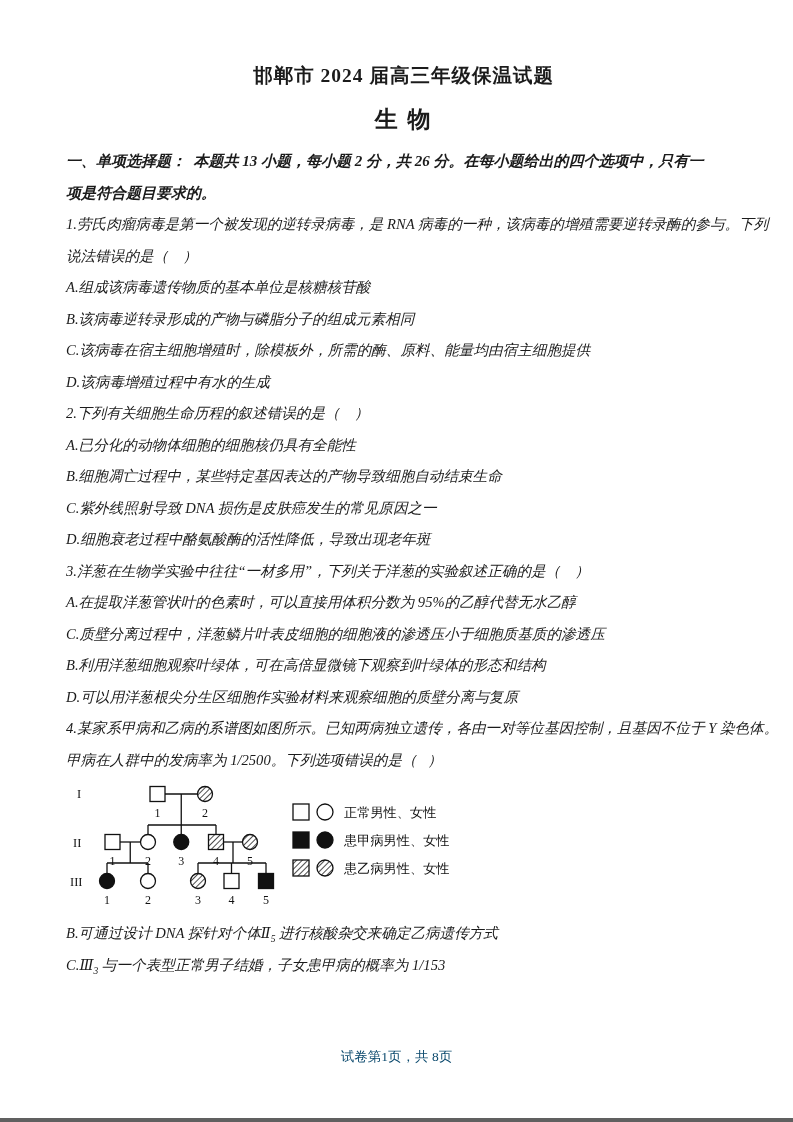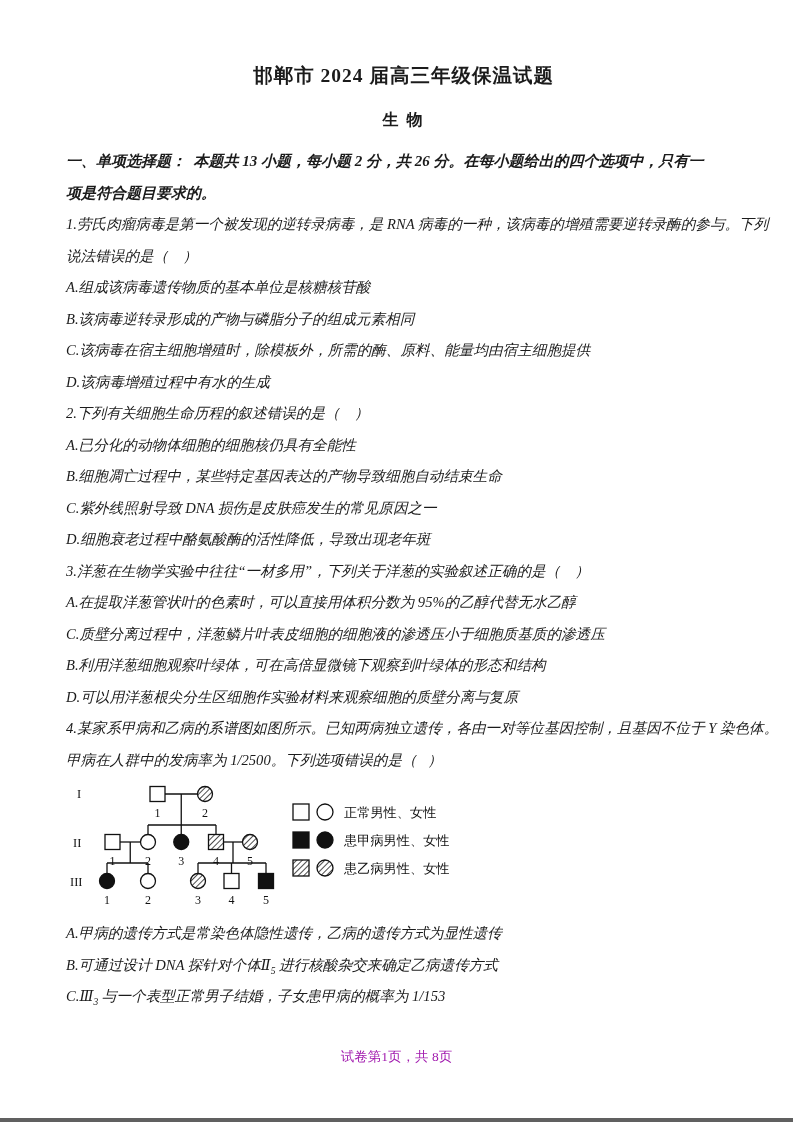--- a/index.html
+++ b/index.html
@@ -6,37 +6,37 @@
   body {
     width:793px; height:1122px; background:#ffffff; position:relative; overflow:hidden;
     font-family:"Liberation Serif","DejaVu Serif",serif; color:#1b1b1b;
   }
   .page { position:absolute; inset:0; padding:0 52px 0 66px; box-sizing:border-box;margin-top:7px; }
   .title {
     margin:54px 0 0; text-align:center; font-size:19.5px; font-weight:bold;
     line-height:30px; letter-spacing:1px;
   }
   .subject {
-    margin:14px 0 0; text-align:center; font-size:16px; font-weight:bold;
+    margin:14px 0 0; text-align:center; font-size:23px; font-weight:bold;
     line-height:30px; letter-spacing:2px;
   }
   .section-wrap { margin-top:11px; }
   p.line { margin:0; font-size:14.6px; line-height:31.5px; white-space:pre;font-style:italic; }
   p.bold { font-weight:bold; font-size:15px; }
   sub { font-size:9.5px; line-height:0; }
   .diagram { height:140px; margin:1px 0 1px 2px; }
   .diagram svg { display:block; }
   .ped-line { stroke:#111; stroke-width:1.3; fill:none; }
   .ped-shape { stroke:#111; stroke-width:1.3; }
   .ped-num { font-size:12px; fill:#111; text-anchor:middle; }
   .ped-gen { font-size:12.5px; fill:#111; }
   .legend-text { font-size:13.2px; fill:#111; }
   .footer {
     position:absolute; left:0; right:0; bottom:56px; text-align:center;
-    font-size:13.5px; color:#a21caf;
+    font-size:13.5px; color:#0c4a6e;
   }
   .bottom-bar {
     position:absolute; left:0; bottom:0; width:793px; height:4px; background:#606060;
   }
 </style>
 </head>
 <body>
 
 <div class="page">
 
@@ -139,19 +139,18 @@
         <circle class="ped-shape" cx="257" cy="63" r="8" fill="#111"></circle>
         <text class="legend-text" x="276" y="68">患甲病男性、女性</text>
 
         <rect class="ped-shape" x="225" y="83" width="16" height="16" fill="url(#hatch)"></rect>
         <circle class="ped-shape" cx="257" cy="91" r="8" fill="url(#hatch)"></circle>
         <text class="legend-text" x="276" y="96">患乙病男性、女性</text>
       </g>
     </svg>
   </div>
 
-  <p class="line">A.甲病的遗传方式是常染色体隐性遗传，乙病的遗传方式为显性遗传</p>
   <p class="line"><span>B.可通过设计 DNA 探针对个体Ⅱ</span><sub>5</sub><span> 进行核酸杂交来确定乙病遗传方式</span></p>
   <p class="line"><span>C.Ⅲ</span><sub>3</sub><span> 与一个表型正常男子结婚，子女患甲病的概率为 1/153</span></p>
 
   <div class="footer">试卷第1页，共 8页</div>
   <div class="bottom-bar"></div>
 </div>
 
 </body></html>

